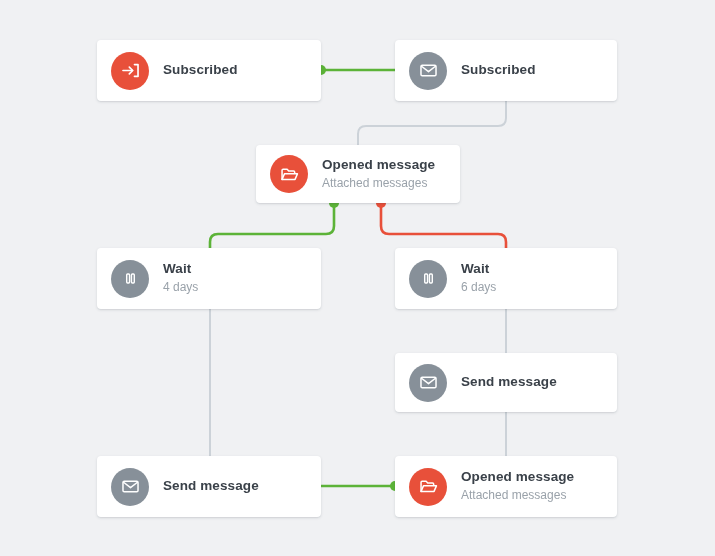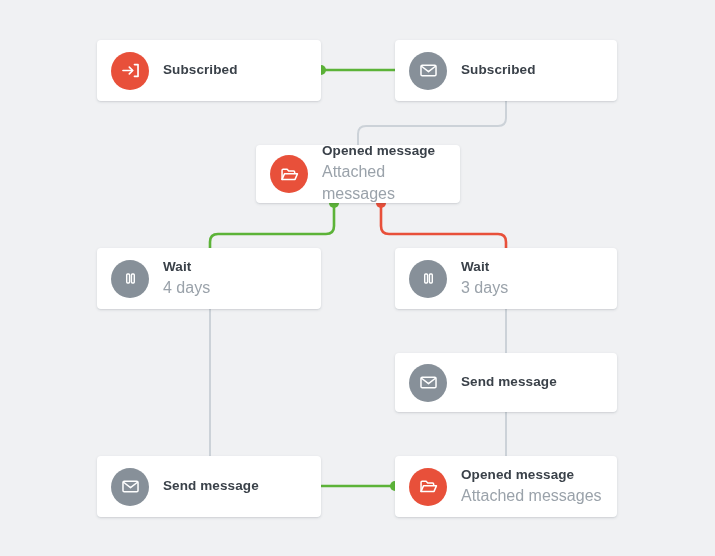--- a/index.html
+++ b/index.html
@@ -54,21 +54,21 @@
     justify-content: center;
   }
   .node-title {
     font-size: 13.5px;
     font-weight: bold;
     color: #3a4149;
     line-height: 1.25;
     letter-spacing: 0.1px;
   }
   .node-sub {
-    font-size: 16px;
+    font-size: 12px;
     color: #9aa2aa;
     line-height: 1.35;
     margin-top: 1px;
   }
 </style>
 </head>
 <body>
 
 <div id="canvas">
 
@@ -143,21 +143,21 @@
   </div>
       <div class="node" style="left: 395px; top: 248px; width: 222px; height: 61px;">
     <div class="node-icon icon-gray">
       <svg class="glyph" viewBox="0 0 24 24" width="19" height="19">
             <rect x="7.2" y="6.4" width="3.6" height="11.2" rx="1.1" fill="none" stroke="#fff" stroke-width="1.8"></rect>
             <rect x="13.2" y="6.4" width="3.6" height="11.2" rx="1.1" fill="none" stroke="#fff" stroke-width="1.8"></rect>
           </svg>
     </div>
     <div class="node-text">
       <div class="node-title">Wait</div>
-      <div class="node-sub">3 days</div>
+      <div class="node-sub">6 days</div>
     </div>
   </div>
       <div class="node" style="left: 395px; top: 353px; width: 222px; height: 59px;">
     <div class="node-icon icon-gray">
       <svg class="glyph" viewBox="0 0 24 24" width="19" height="19">
             <rect x="2.5" y="5.5" width="19" height="13" rx="1.6" fill="none" stroke="#fff" stroke-width="1.9"></rect>
             <path d="M3.2 6.6 L12 13.4 L20.8 6.6" fill="none" stroke="#fff" stroke-width="1.9" stroke-linecap="round" stroke-linejoin="round"></path>
           </svg>
     </div>
     <div class="node-text">

